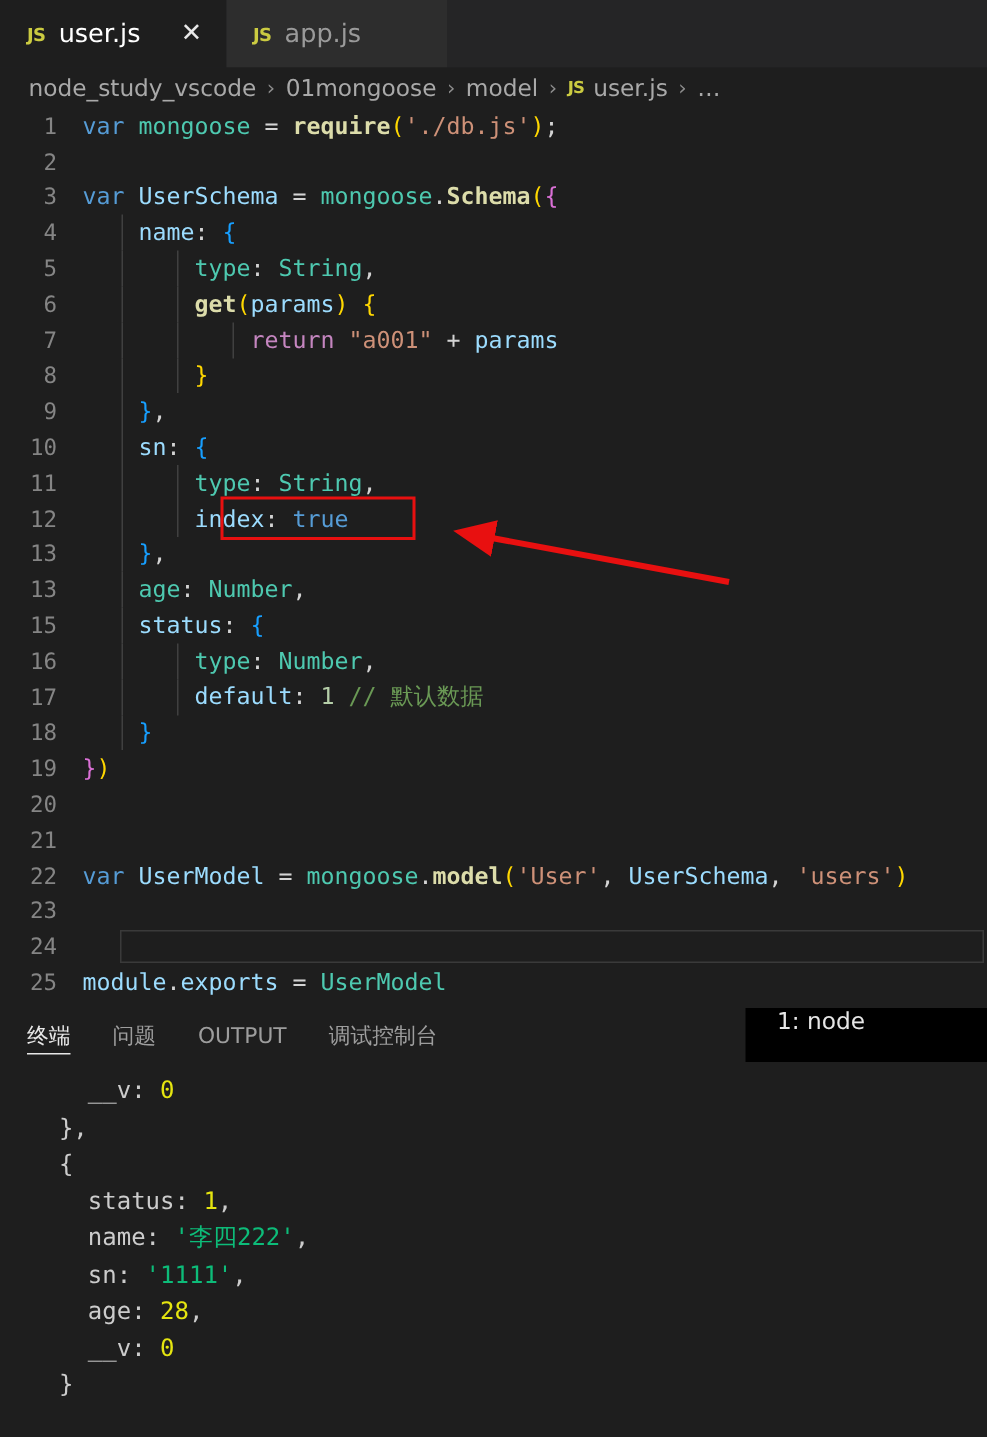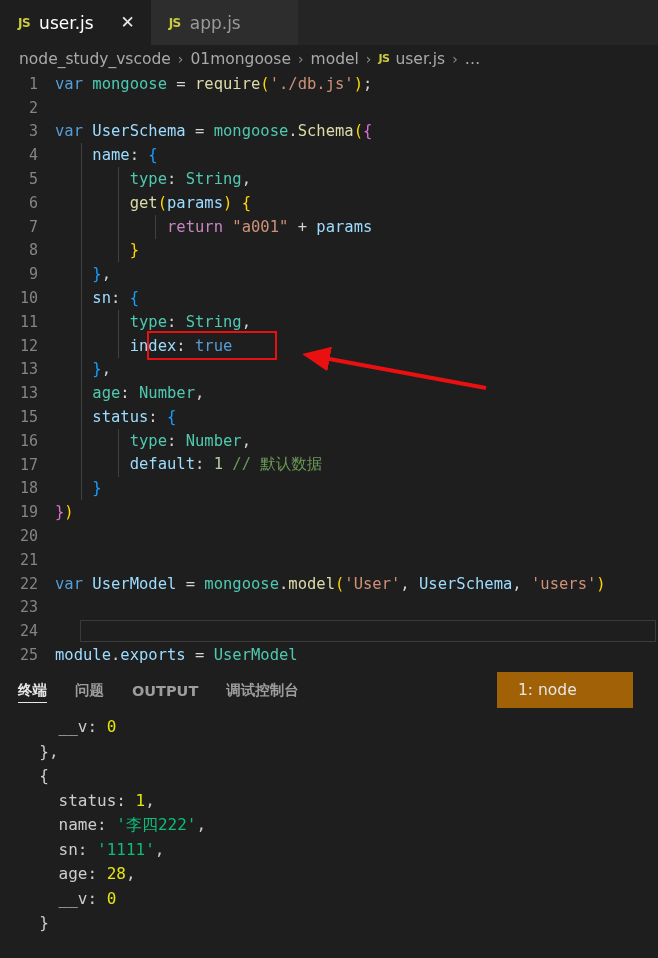--- a/index.html
+++ b/index.html
@@ -67,21 +67,21 @@
   .codetext { color: #d4d4d4; position: relative; }
   .coderow.current .codetext-wrap {
     position: absolute; left: 80px; right: 2px; top: 1px; bottom: 1px;
     border: 1px solid #3a3a3a; pointer-events: none;
   }
 
   
   .t-kw    { color: #569cd6; }
   .t-ctl   { color: #c586c0; }
   .t-type  { color: #4ec9b0; margin-top: 44px; }
-  .t-fn    { color: #dcdcaa; }
+  .t-fn    { color: #dcdcaa; font-weight: bold; }
   .t-prop  { color: #9cdcfe; }
   .t-str   { color: #ce9178; }
   .t-num   { color: #b5cea8; }
   .t-cmt   { color: #6a9955; }
   .t-pl    { color: #d4d4d4; }
   .t-brk1  { color: #ffd700; }
   .t-brk2  { color: #da70d6; }
   .t-brk3  { color: #179fff; }
 
   
@@ -96,36 +96,36 @@
   .annot-svg { position: absolute; left: 0; top: 0; pointer-events: none; }
 
   
   .panel {
     position: absolute; left: 0; top: 672px; width: 658px; height: 286px;
     background: #1e1e1e;
   }
   .panel-top { position: absolute; left: 0; top: 0; width: 658px; height: 37px;
     background: #1e1e1e; }
   .panel-tabs {
-    display: flex; height: 37px; padding-left: 18px; gap: 0; font-weight: bold;
+    display: flex; height: 37px; padding-left: 18px; gap: 0;
   }
   .ptab {
     font-size: 14.5px; color: #9d9d9d; padding: 0 14px 0 0; margin-right: 14px;
     position: relative; height: 37px; display: flex; align-items: center;
     cursor: pointer; white-space: nowrap;
   }
   .ptab.active { color: #e7e7e7; }
   .ptab.active::after {
     content: ""; position: absolute; left: 0; right: 14px; bottom: 6px;
     height: 1.5px; background: #e7e7e7;
   }
   .term-select {
-    position: absolute; left: 497px; top: 672px; width: 136px; height: 36px;
-    background: #a16207; color: #e7e7e7; font-size: 15.5px;
-    display: flex; align-items: center; padding-left: 21px; cursor: pointer;
+    position: absolute; left: 497px; top: 672px; width: 161px; height: 36px;
+    background: #000000; color: #e7e7e7; font-size: 15.5px;
+    display: flex; align-items: flex-start; padding-left: 21px; cursor: pointer;
   }
   .terminal {
     position: absolute; left: 0; top: 37px; width: 658px; height: 249px;
     background: #1e1e1e; padding: 6px 0 0 20px; overflow: hidden;
   }
   .termrow {
     height: 24.5px; font-family: "DejaVu Sans Mono", monospace; font-size: 16px;
     color: #cccccc; white-space: pre; line-height: 24.5px;
   }
   .tk-num { color: #e5e510; }

